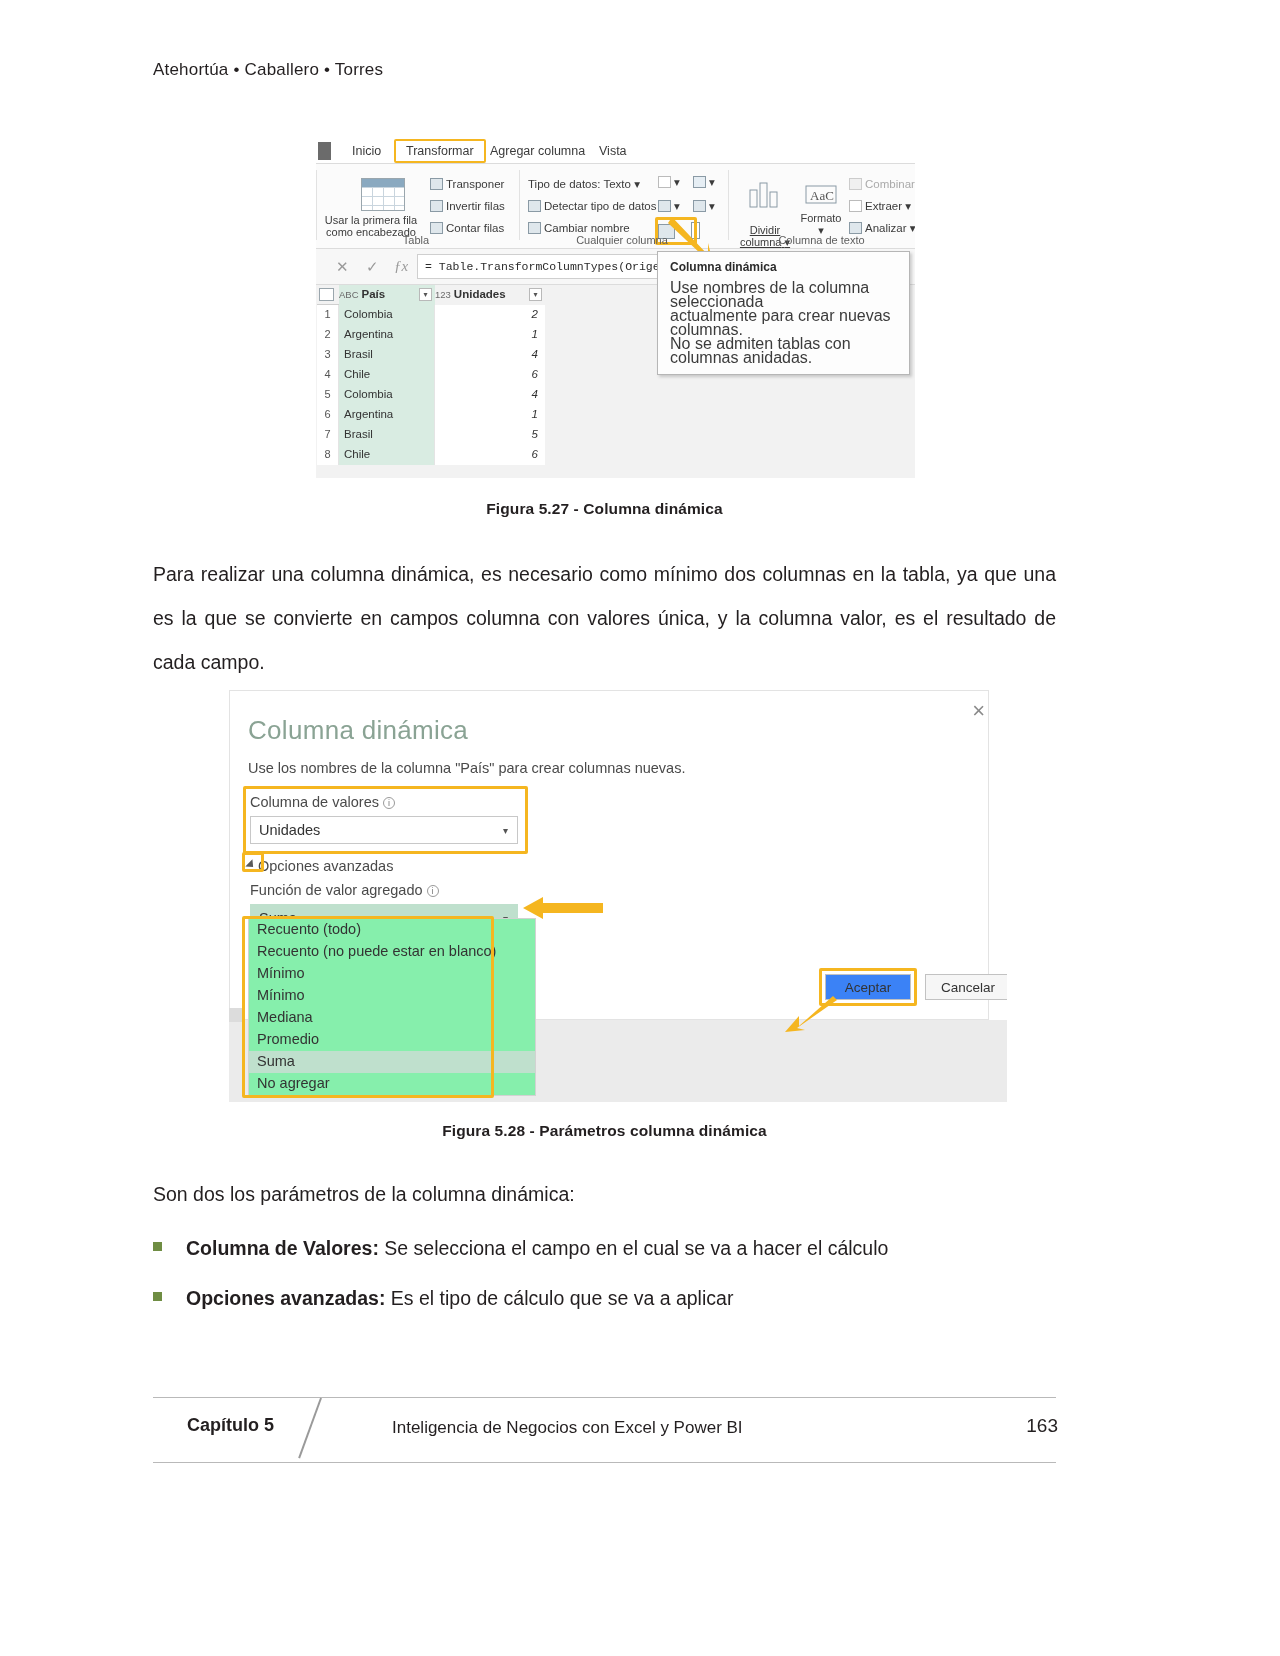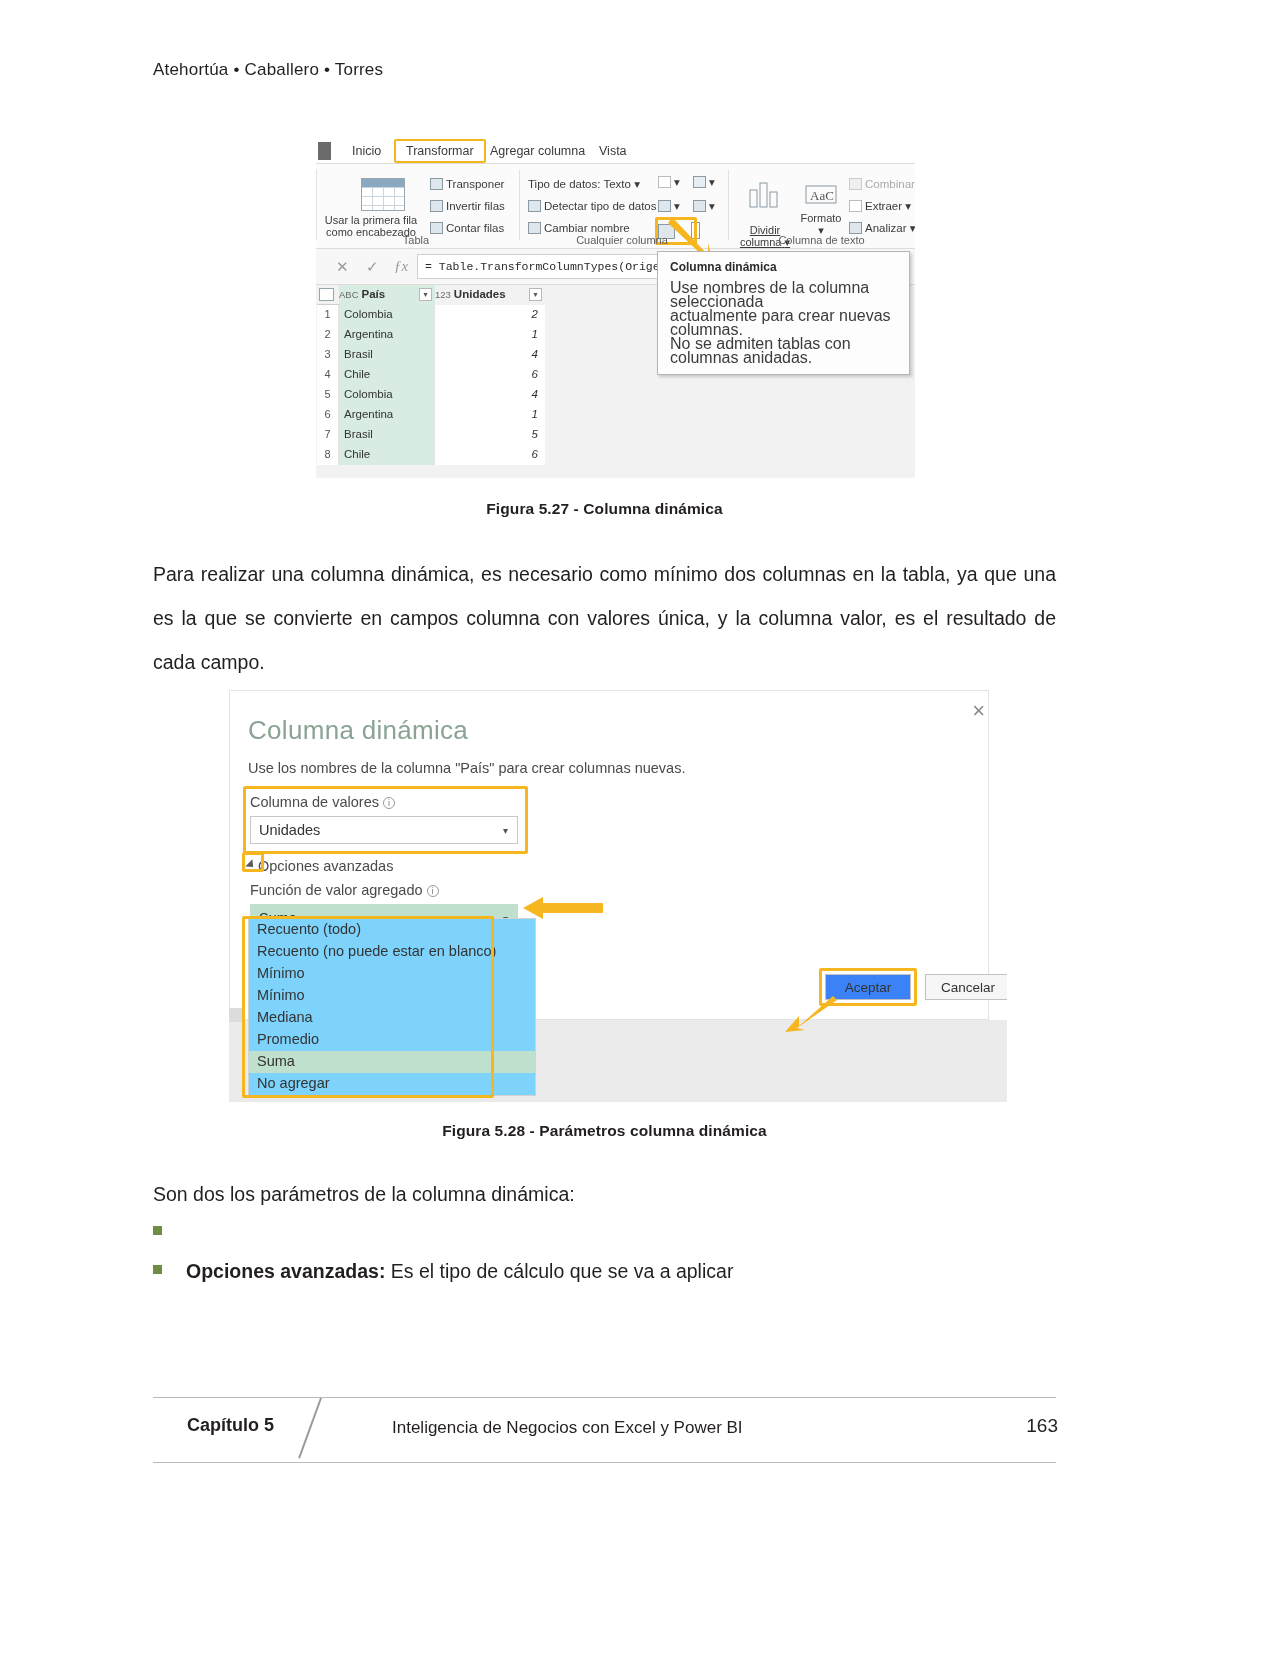--- a/index.html
+++ b/index.html
@@ -192,21 +192,21 @@
     position:absolute; left:19px; top:168px; font-size:14.5px; color:#4a4a4a;
   }
   #fig2 .tri {
     display:inline-block; width:0; height:0;
     border-left:6px solid #5a5a5a; border-top:5px solid transparent;
     border-bottom:5px solid transparent; transform:rotate(45deg);
     margin-right:4px; vertical-align:1px;
   }
   #fig2 .dropdown {
     position:absolute; left:19px; top:228px; width:288px;
-    background:#7dd3fc; border:1px solid #d2d2d2; z-index:3;
+    background:#86efac; border:1px solid #d2d2d2; z-index:3;
   }
   #fig2 .dd-item {
     height:22px; line-height:21px; padding-left:8px;
     font-size:14.5px; color:#333;
   }
   #fig2 .dd-item.sel { background:#bfe0cd; }
   #fig2 .btn {
     position:absolute; width:86px; height:26px; border:1px solid #c2c2c2;
     background:#f6f6f6; font-size:13.5px; color:#333; text-align:center;
     line-height:25px;
@@ -475,20 +475,21 @@
   </svg>
 </div>
 
 <div class="figcaption" style="position:absolute; left:153px; top:1122px; width:903px;">Figura 5.28 -  Parámetros columna dinámica</div>
 
 <div class="para" style="top:1172px;">Son dos los parámetros de la columna dinámica:</div>
 
 <div class="bullets" style="top:1230px;" id="bullet-list">
     <div class="bullet-row">
       <span class="bullet-sq"></span>
+      <span><b>Columna de Valores:</b> Se selecciona el campo en el cual se va a hacer el cálculo</span>
     </div>
     <div class="bullet-row">
       <span class="bullet-sq"></span>
       <span><b>Opciones avanzadas:</b> Es el tipo de cálculo que se va a aplicar</span>
     </div>
   </div>
 
 <div class="footer-rule"></div>
 <div class="footer-rule2"></div>
 <div class="f-chap">Capítulo 5</div>

